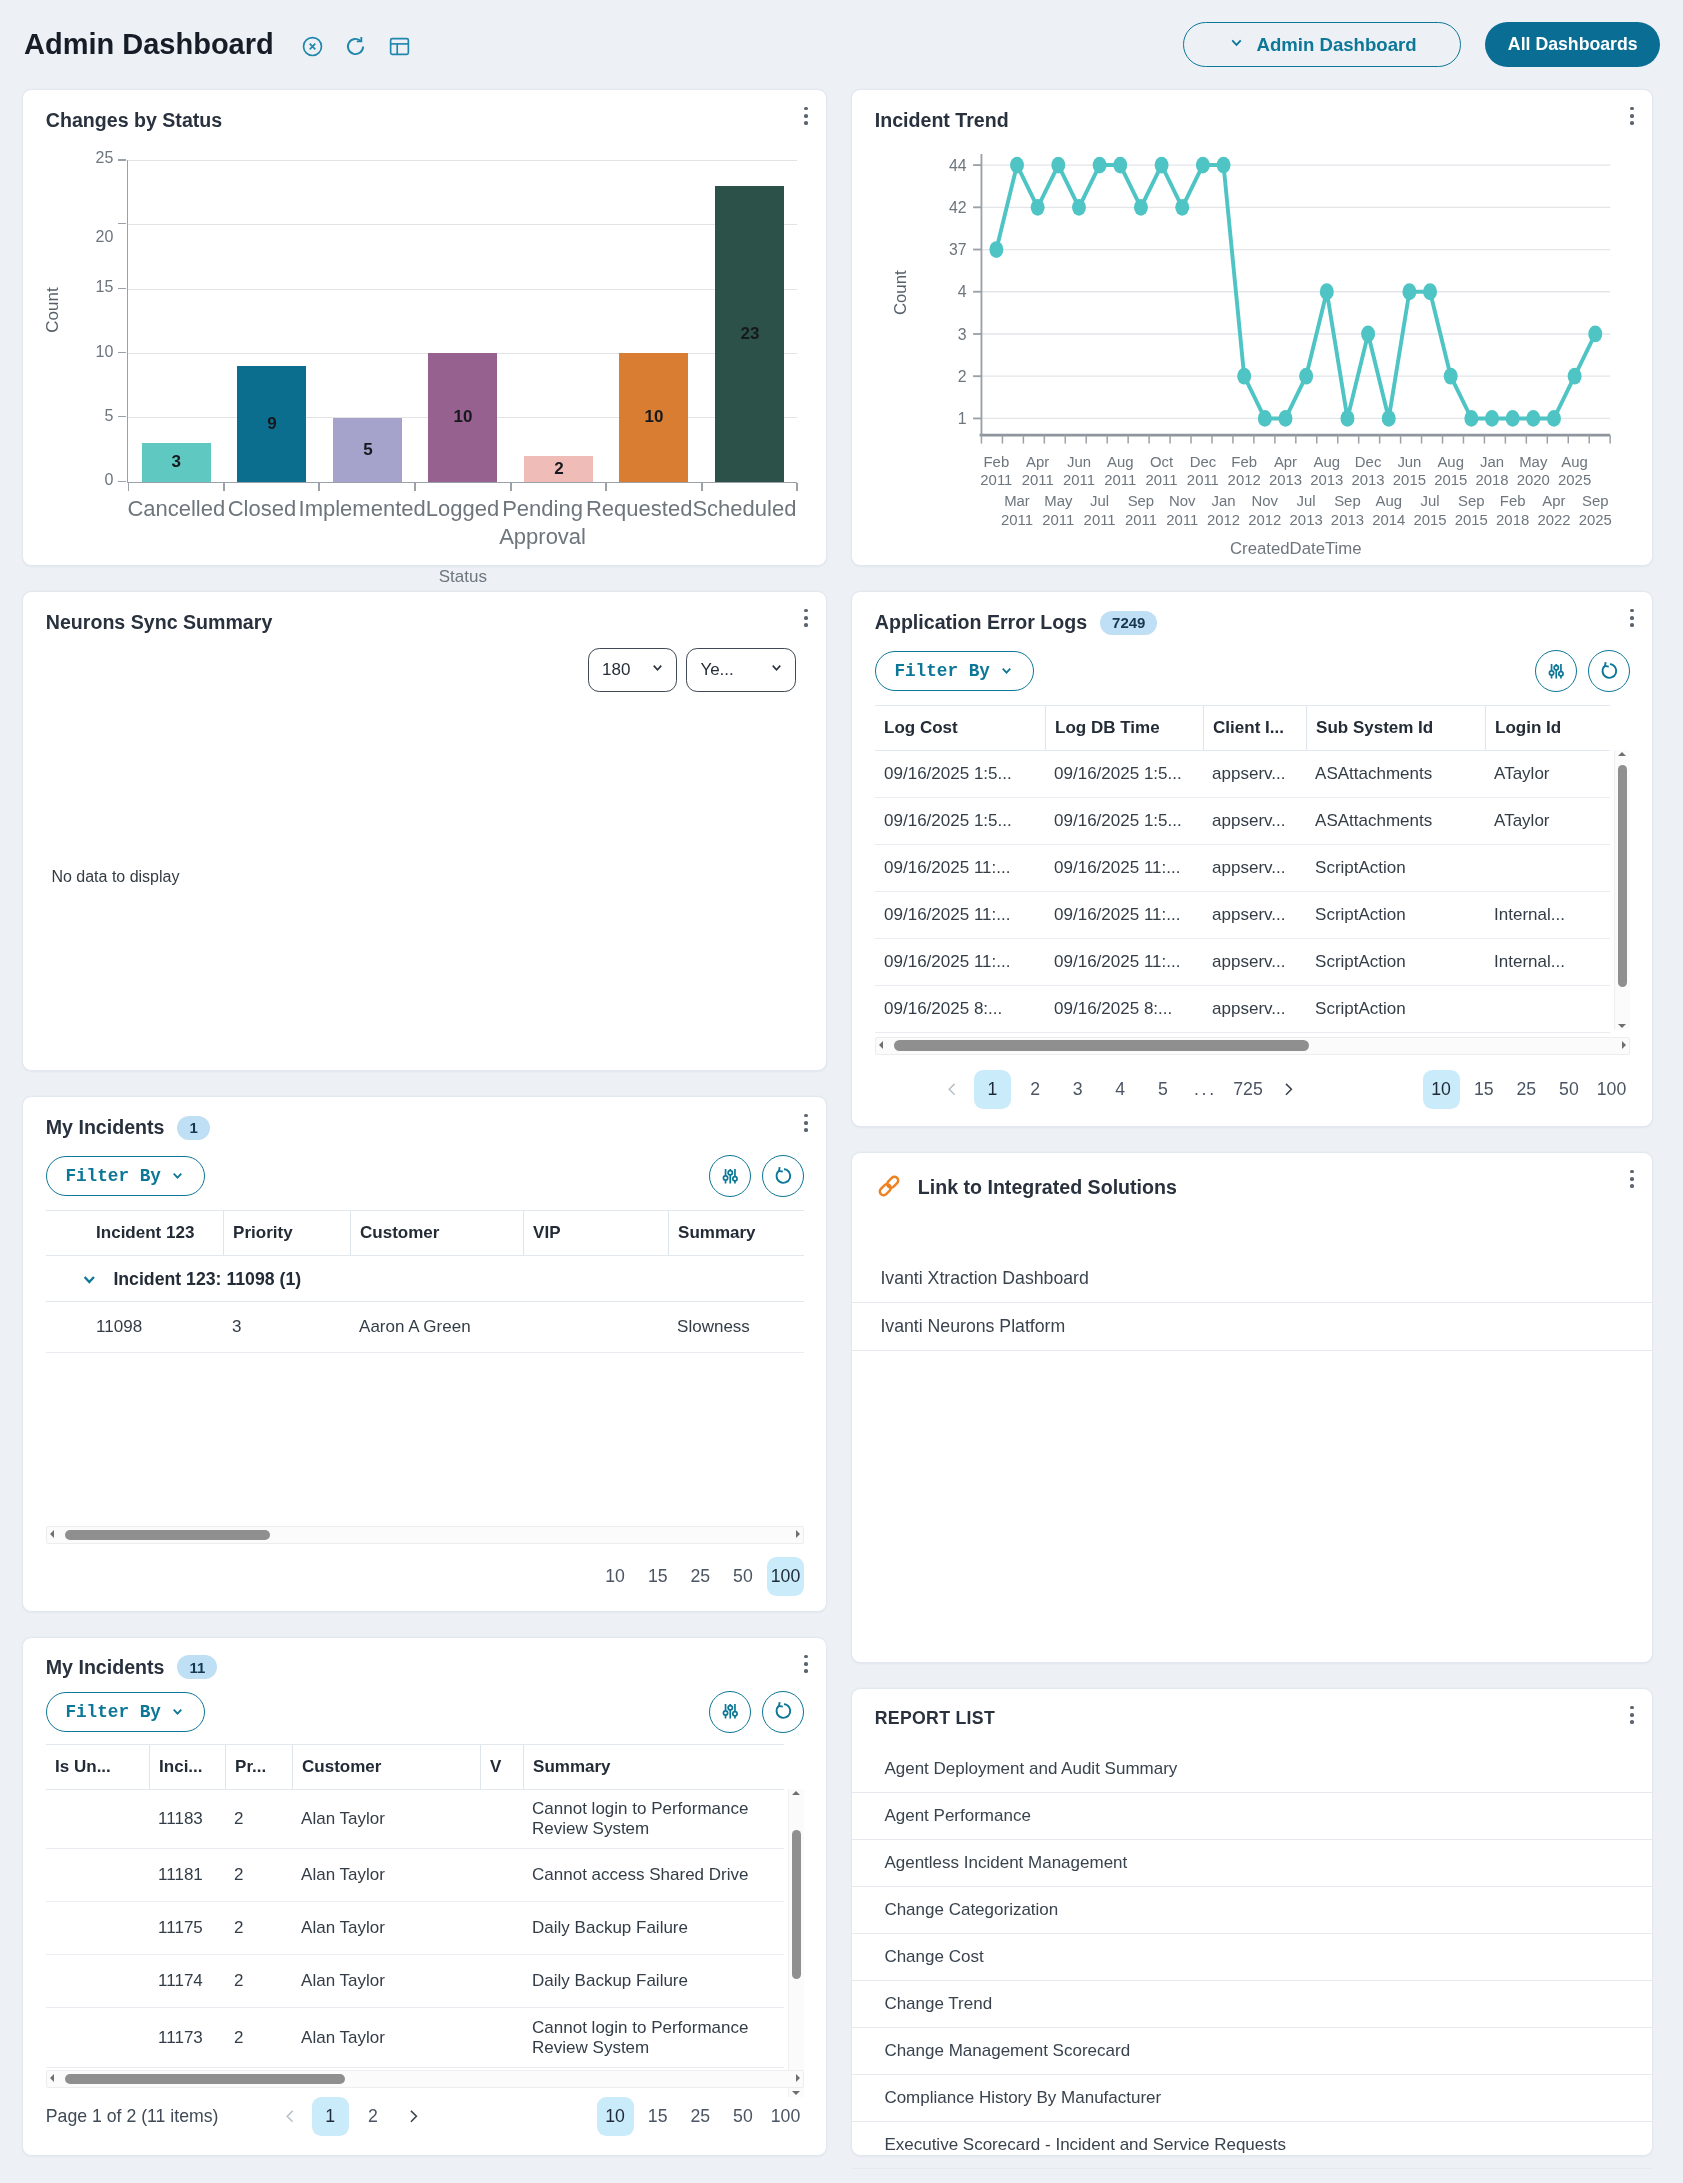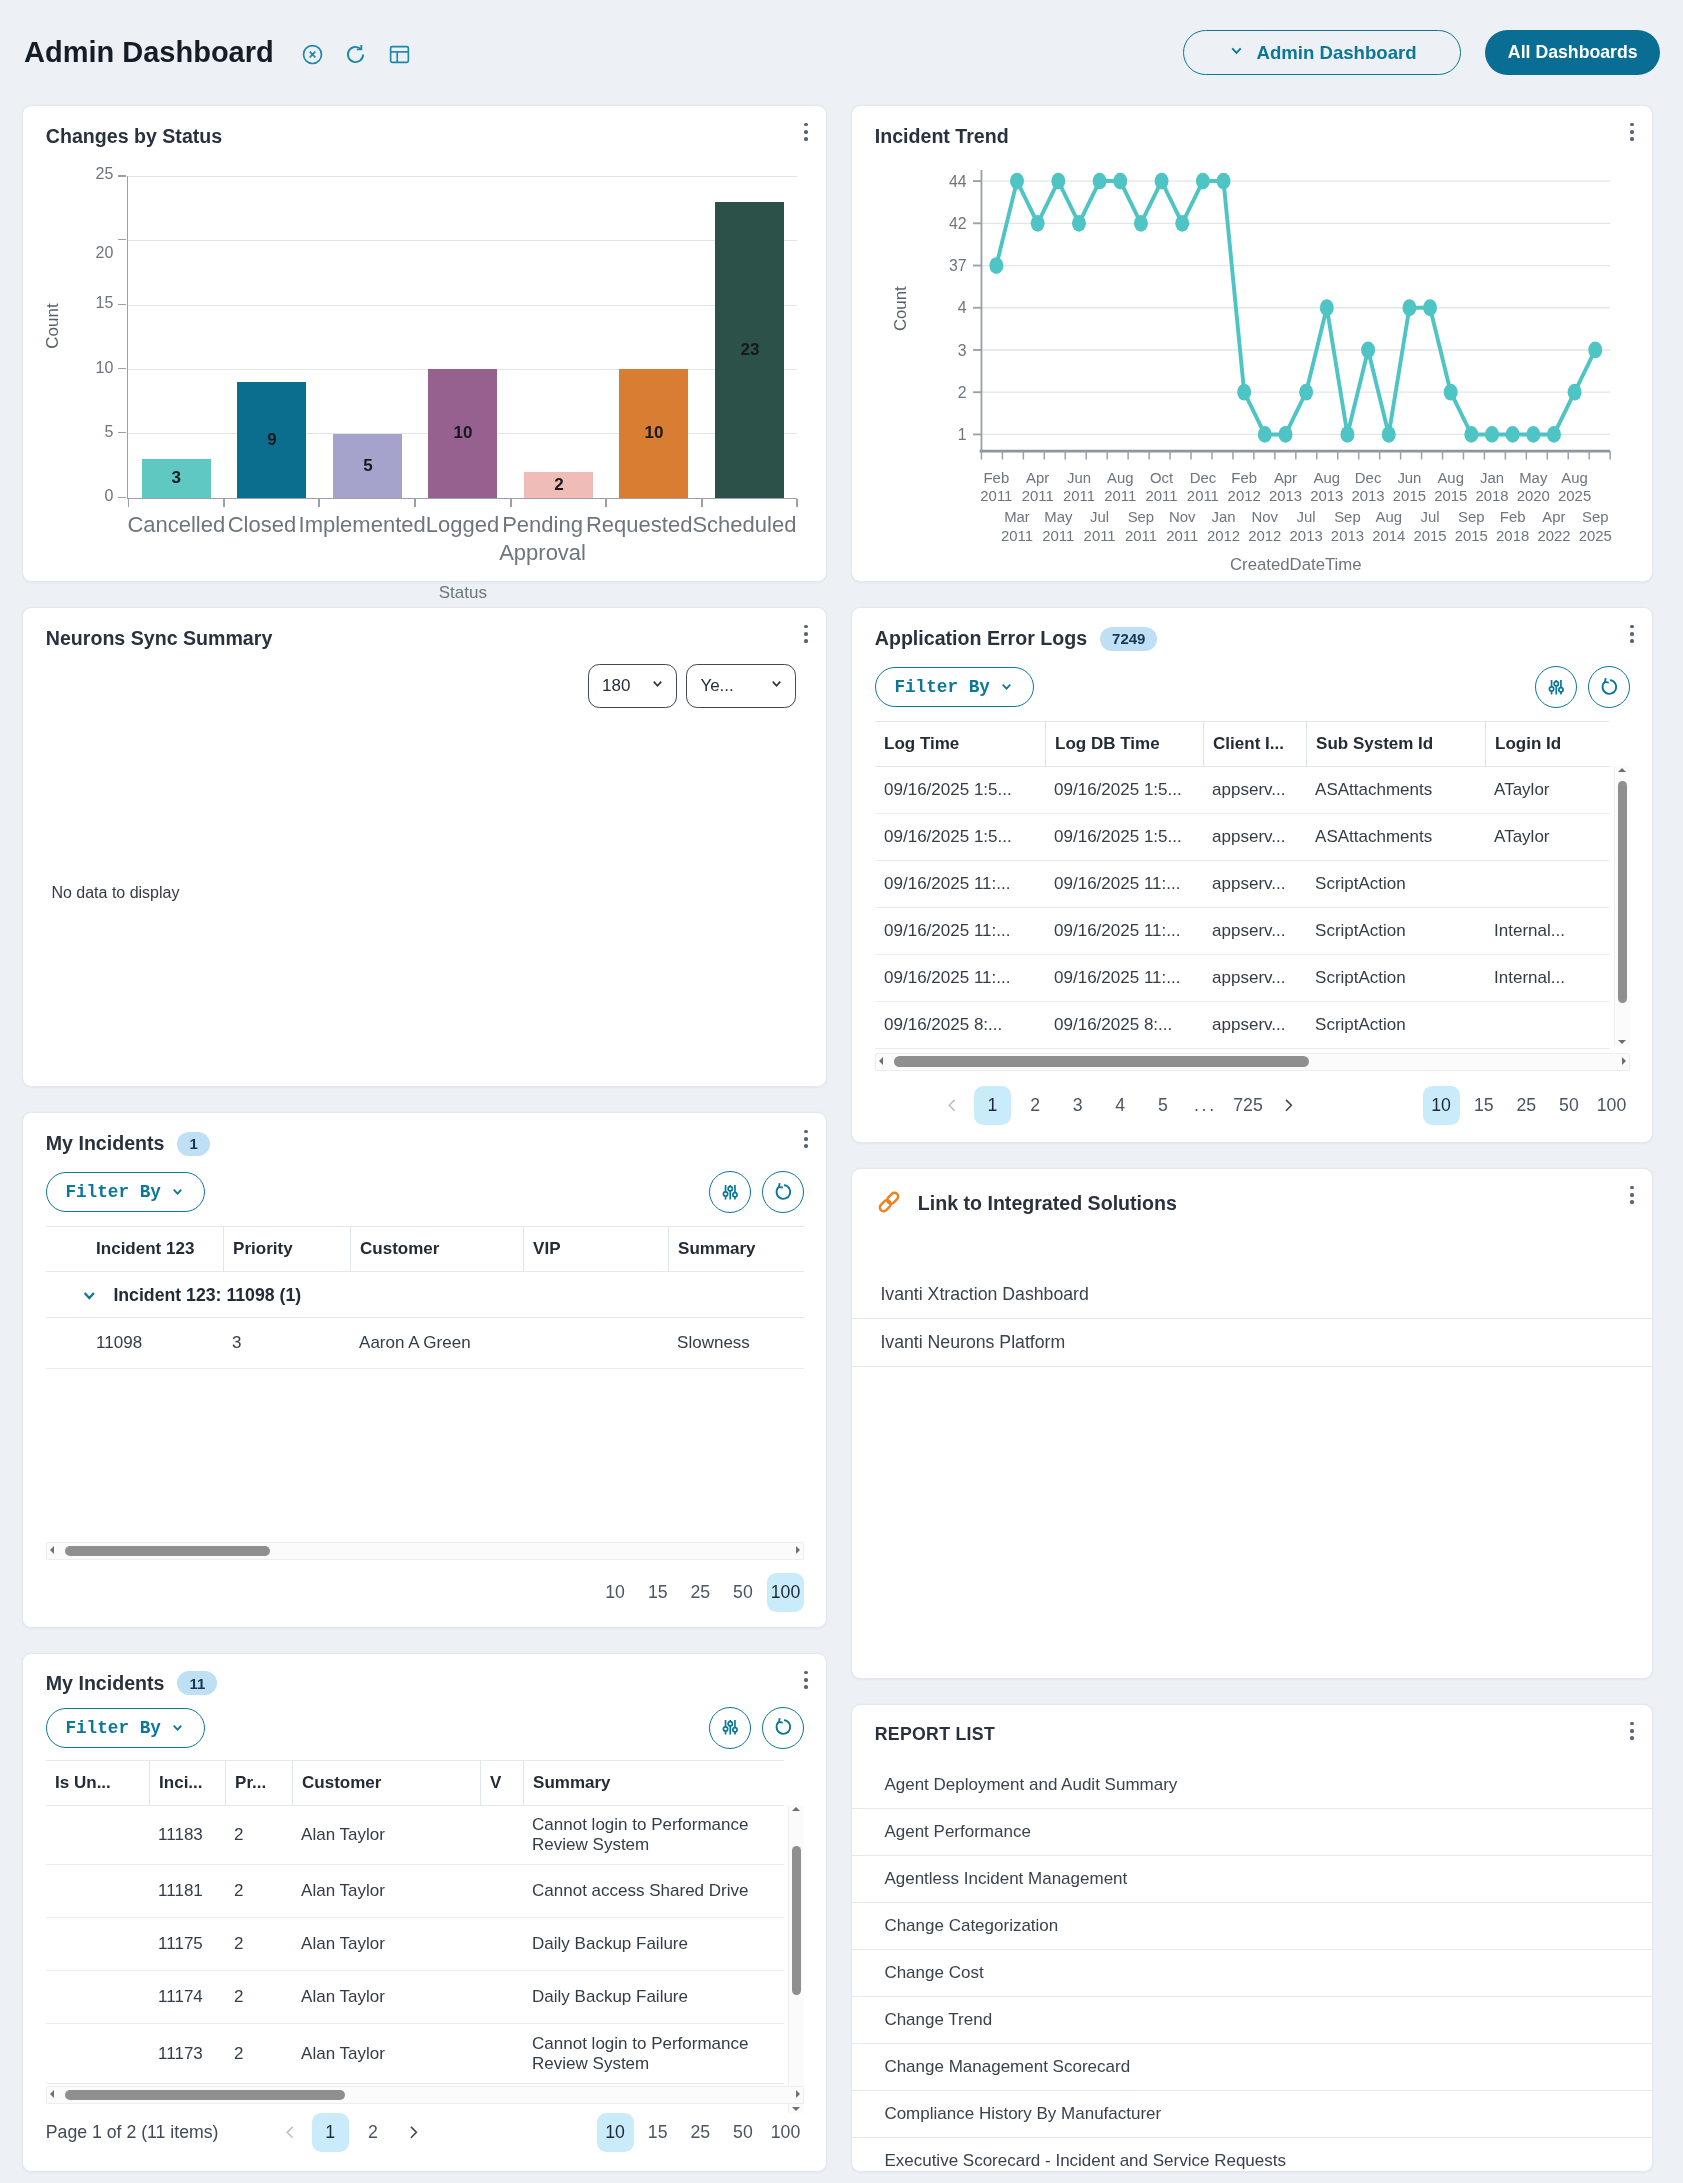--- a/index.html
+++ b/index.html
@@ -1,19 +1,19 @@
 <!DOCTYPE html>
 <html style="font-size:15px"><head>
 <meta charset="utf-8">
 <style>
   html,body{margin:0;padding:0;background:#edf1f6;}
   body{width:1684px;height:2183px;font-family:"Liberation Sans",sans-serif;color:#1f2937;overflow:hidden;position:relative;}
 
   
-  .topbar{height:89px;display:flex;align-items:center;justify-content:space-between;padding:8px 24px;}
+  .topbar{height:89px;display:flex;align-items:center;justify-content:space-between;padding:0 24px;}
   .topbar-left{display:flex;align-items:center;gap:26px;}
   .page-title{font-size:29px;font-weight:bold;color:#161d27;margin:0;}
   .tool-icons{display:flex;align-items:center;gap:18.6px;margin-top:3.7px;}
   .tool-icons svg{display:block;}
   .topbar-right{display:flex;align-items:center;gap:24px;}
   .btn-outline-pill{height:45px;min-width:278px;justify-content:center;border-radius:23px;border:1.9px solid #0d7797;color:#0d7797;background:transparent;font-weight:bold;font-size:18.6px;display:inline-flex;align-items:center;gap:11.2px;font-family:inherit;cursor:pointer;}
   .btn-solid-pill{height:45px;border-radius:23px;border:none;background:#0a6d93;color:#fff;font-weight:bold;font-size:17.7px;padding:0 22.4px;display:inline-flex;align-items:center;font-family:inherit;cursor:pointer;}
 
   
   .cols{display:flex;gap:24px;padding:0 22.4px;align-items:flex-end;}
@@ -595,21 +595,21 @@
           <div class="icon-circle">
               <svg width="20.5" height="20.5" viewBox="0 0 24 24" fill="none" stroke="#0d7797" stroke-width="2.2">
                 <path d="M7 5.6 A8 8 0 1 0 12.8 3.7"></path>
                 <polyline points="7.8,1.4 7,5.9 11.5,6.6"></polyline>
               </svg>
             </div>
         </div>
       </div>
       <div id="ael-table" style="margin:13px 22.4px 0;position:relative;padding-right:20.5px;">
           <div class="tbl-head" style="grid-template-columns: 170px 158px 103px 179px 1fr;">
-            <div class="cell">Log Time</div>
+            <div class="cell">Log Cost</div>
             <div class="cell div">Log DB Time</div>
             <div class="cell div">Client I...</div>
             <div class="cell div">Sub System Id</div>
             <div class="cell div">Login Id</div>
           </div>
           <div>
             <div class="tbl-row" style="grid-template-columns: 170px 158px 103px 179px 1fr; min-height: 46px;">
               <div class="cell">09/16/2025 1:5...</div>
               <div class="cell">09/16/2025 1:5...</div>
               <div class="cell">appserv...</div>

